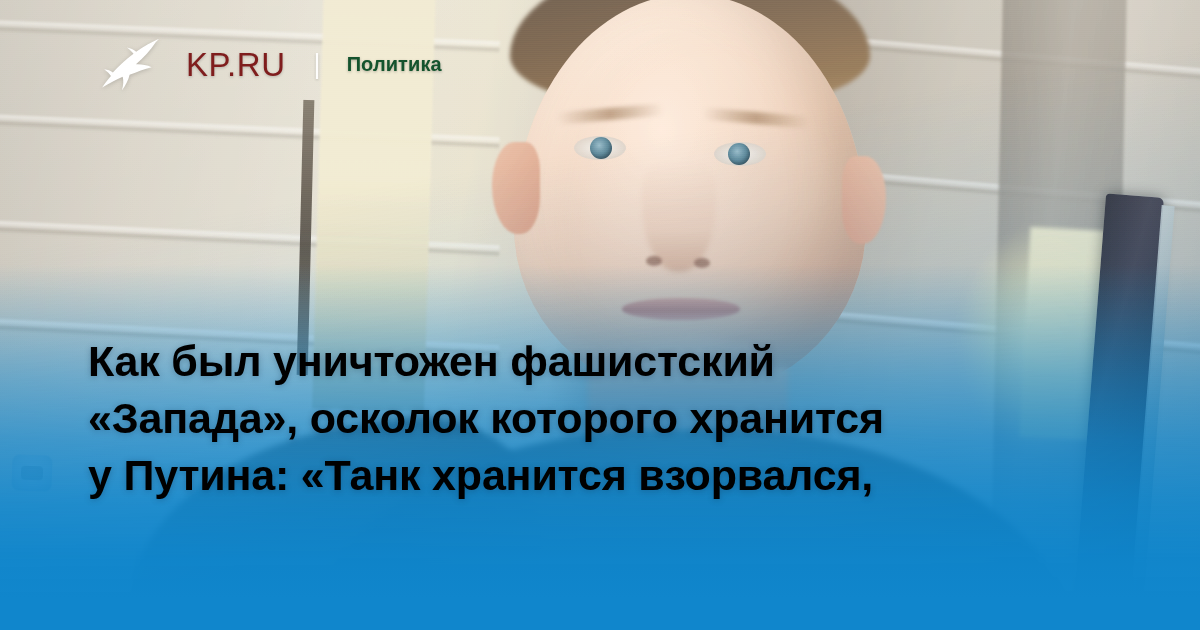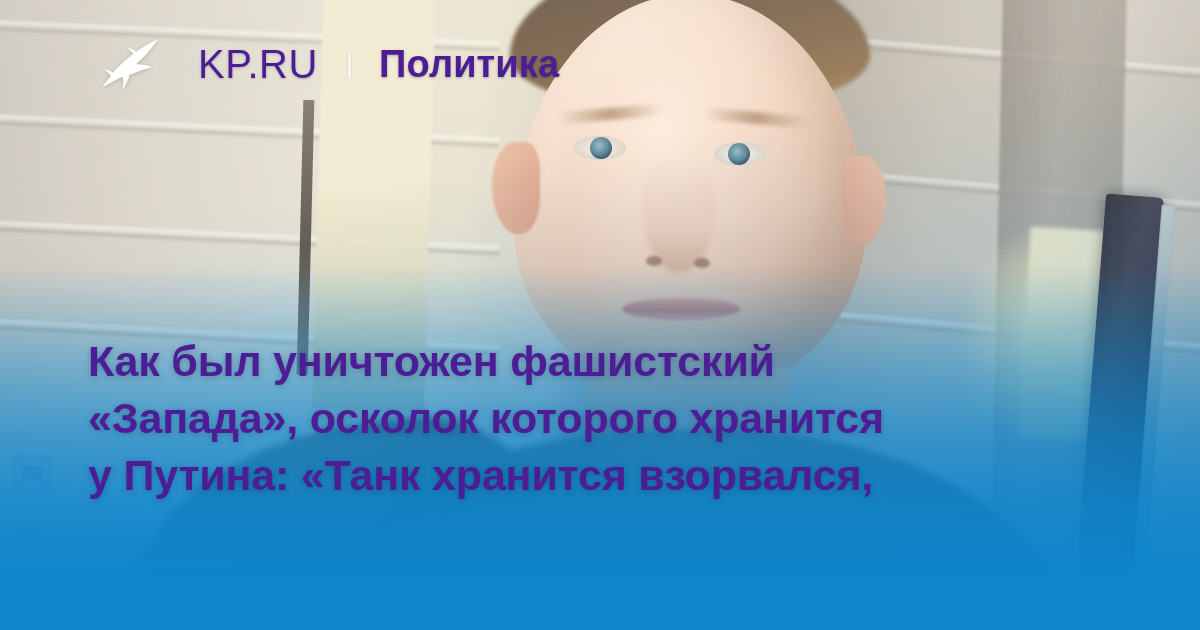--- a/index.html
+++ b/index.html
@@ -262,58 +262,58 @@
   .header{
     position:absolute;left:100px;top:34px;
     display:flex;align-items:center;gap:0;
     height:60px;
   }
   .logo-bird{
     width:62px;height:58px;display:block;flex:none;
     filter:drop-shadow(0 1px 2px rgba(0,0,0,.18));
   }
   .brand{
-    margin-left:36px;
-    color:#4c1d95;
-    font-size:40px;
+    margin-left:24px;
+    color:#7f1d1d;
+    font-size:33px;
     font-weight:400;
     letter-spacing:.6px;
     line-height:1;
     text-shadow:0 1px 3px rgba(0,0,0,.22);
     white-space:nowrap;
   }
   .sep{
     margin:0 26px 0 28px;
     color:#ffffff;
     font-size:27px;
     font-weight:300;
     opacity:.92;
     line-height:1;
     text-shadow:0 1px 3px rgba(0,0,0,.22);
   }
   .rubric{
-    color:#4c1d95;
-    font-size:38px;
+    color:#14532d;
+    font-size:20px;
     font-weight:700;
     line-height:1;
     letter-spacing:.1px;
     text-shadow:0 1px 3px rgba(0,0,0,.28);
     white-space:nowrap;
   }
 
   
   .headline{
     position:absolute;
     left:88px;
     top:333px;
     width:1010px;
   }
   .headline .ln{
     display:block;
-    color:#4c1d95;
+    color:#000000;
     font-size:43px;
     font-weight:700;
     line-height:57px;
     letter-spacing:-.2px;
     white-space:nowrap;
     text-shadow:0 1px 6px rgba(10,40,70,.30);
   }
 </style>
 </head>
 <body>

